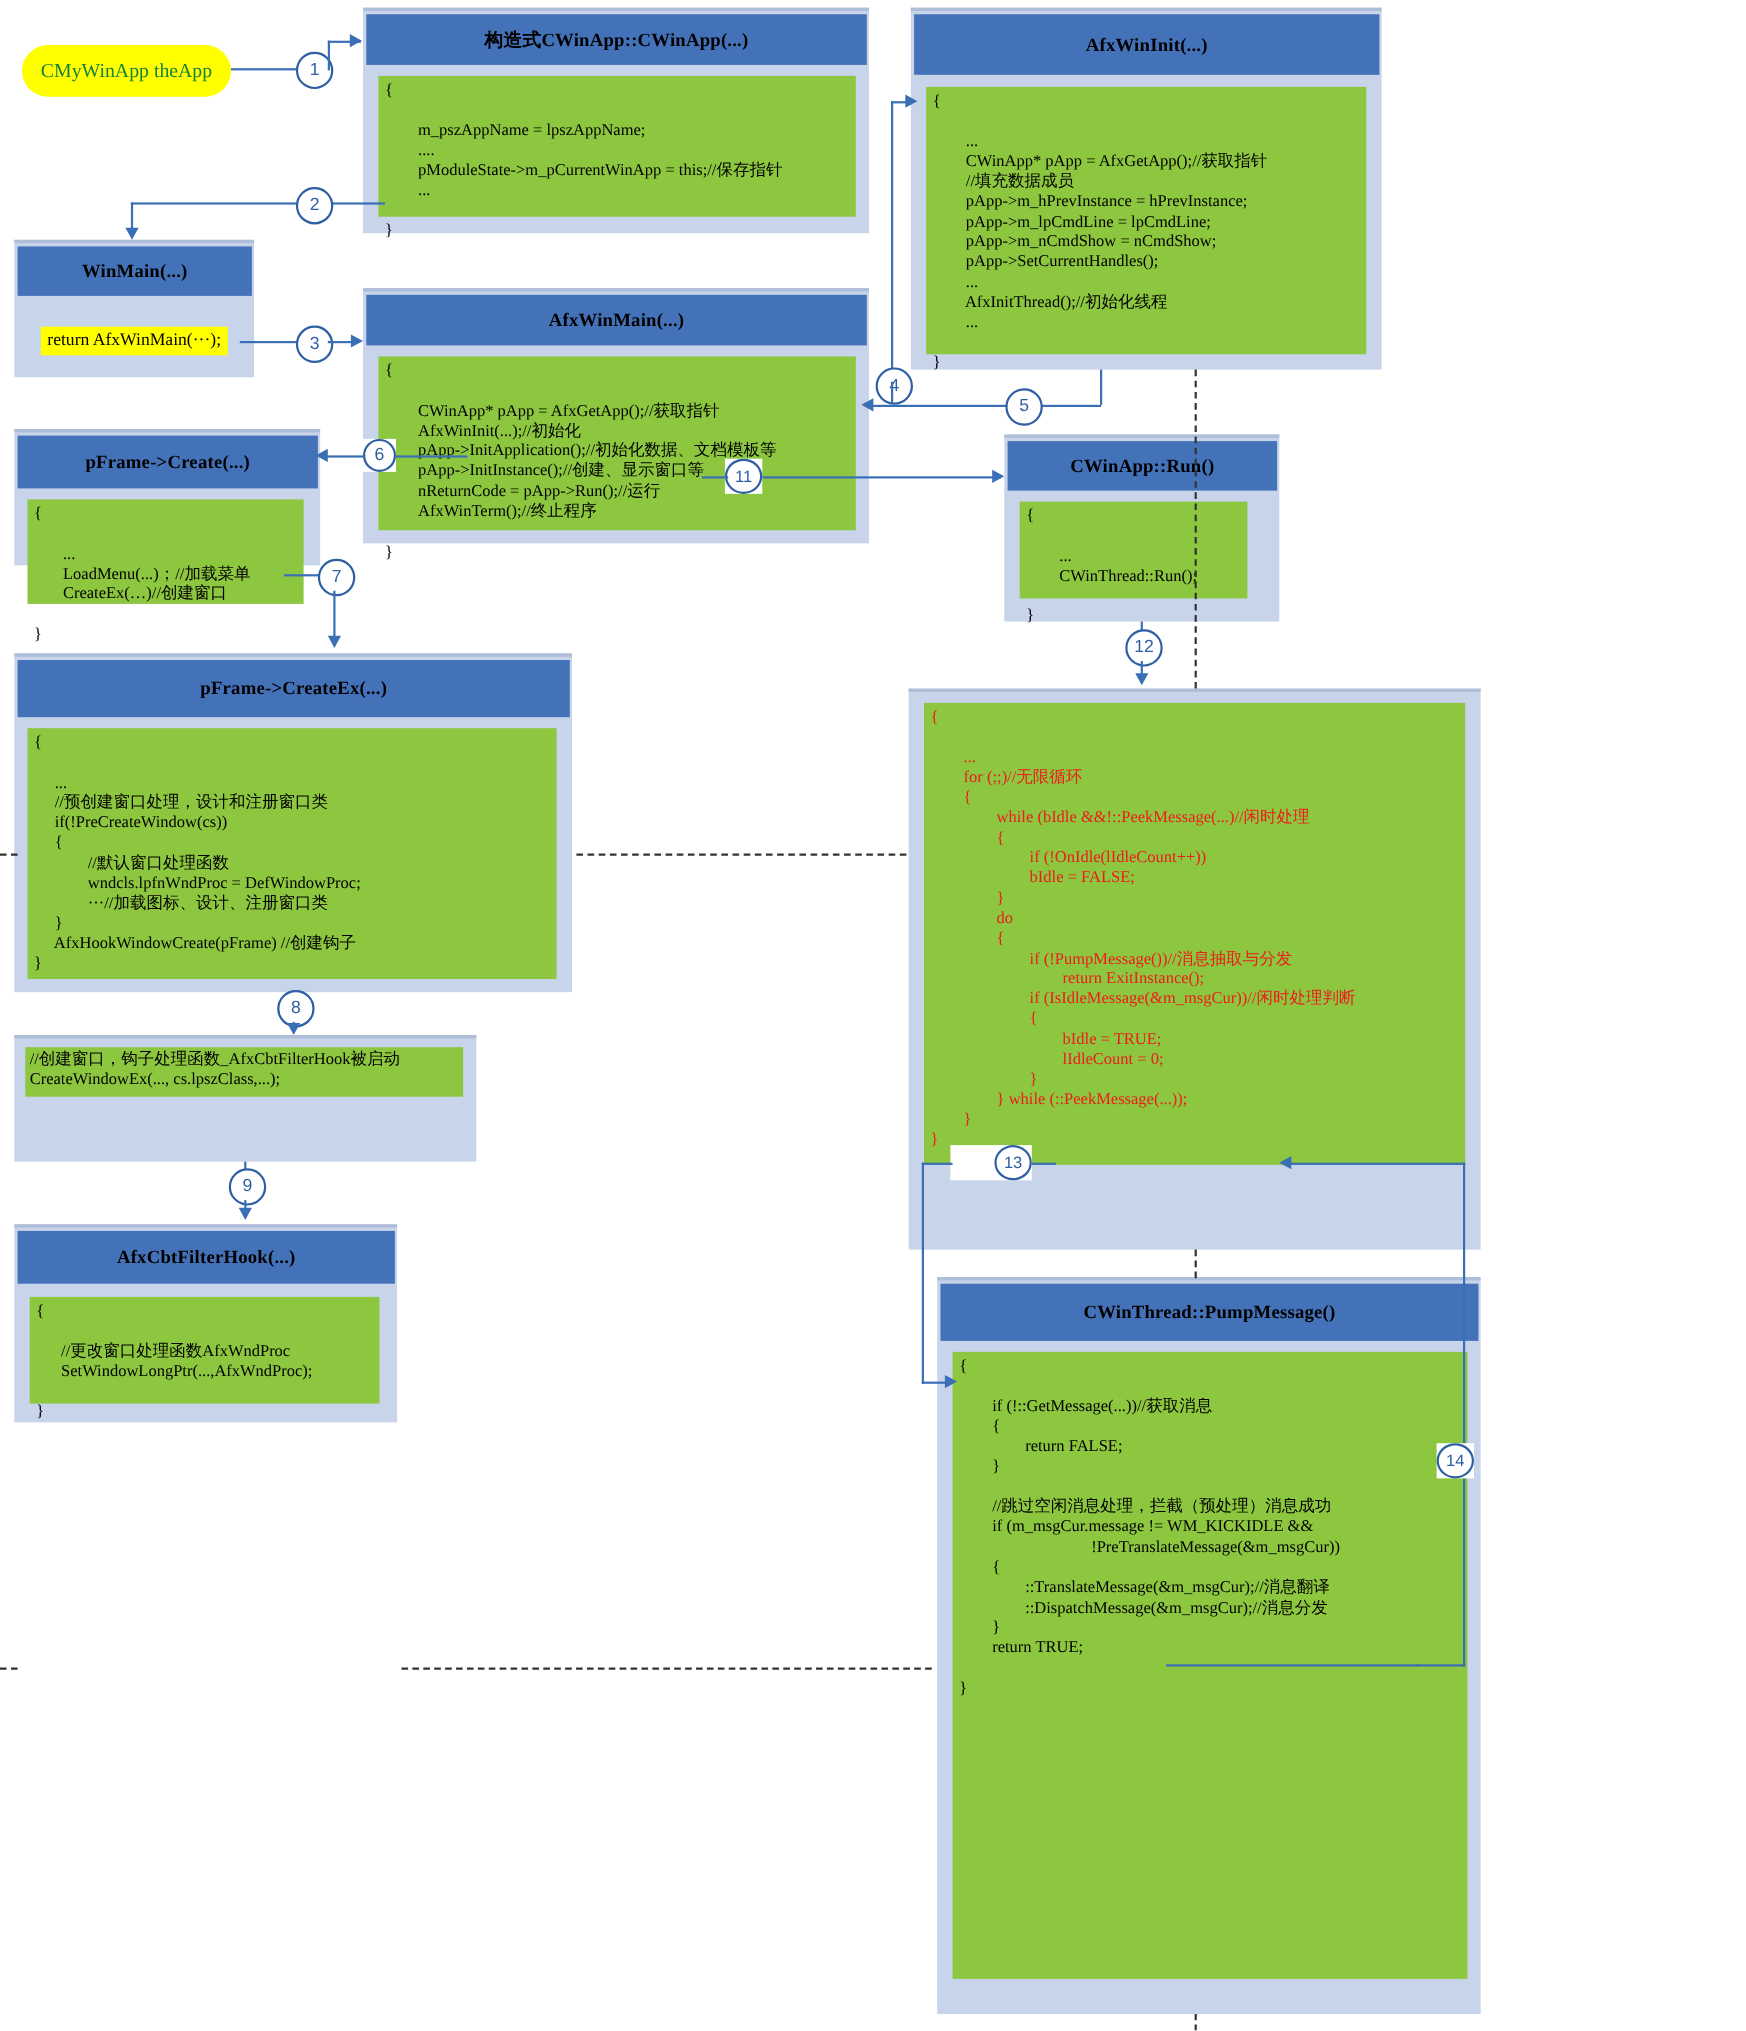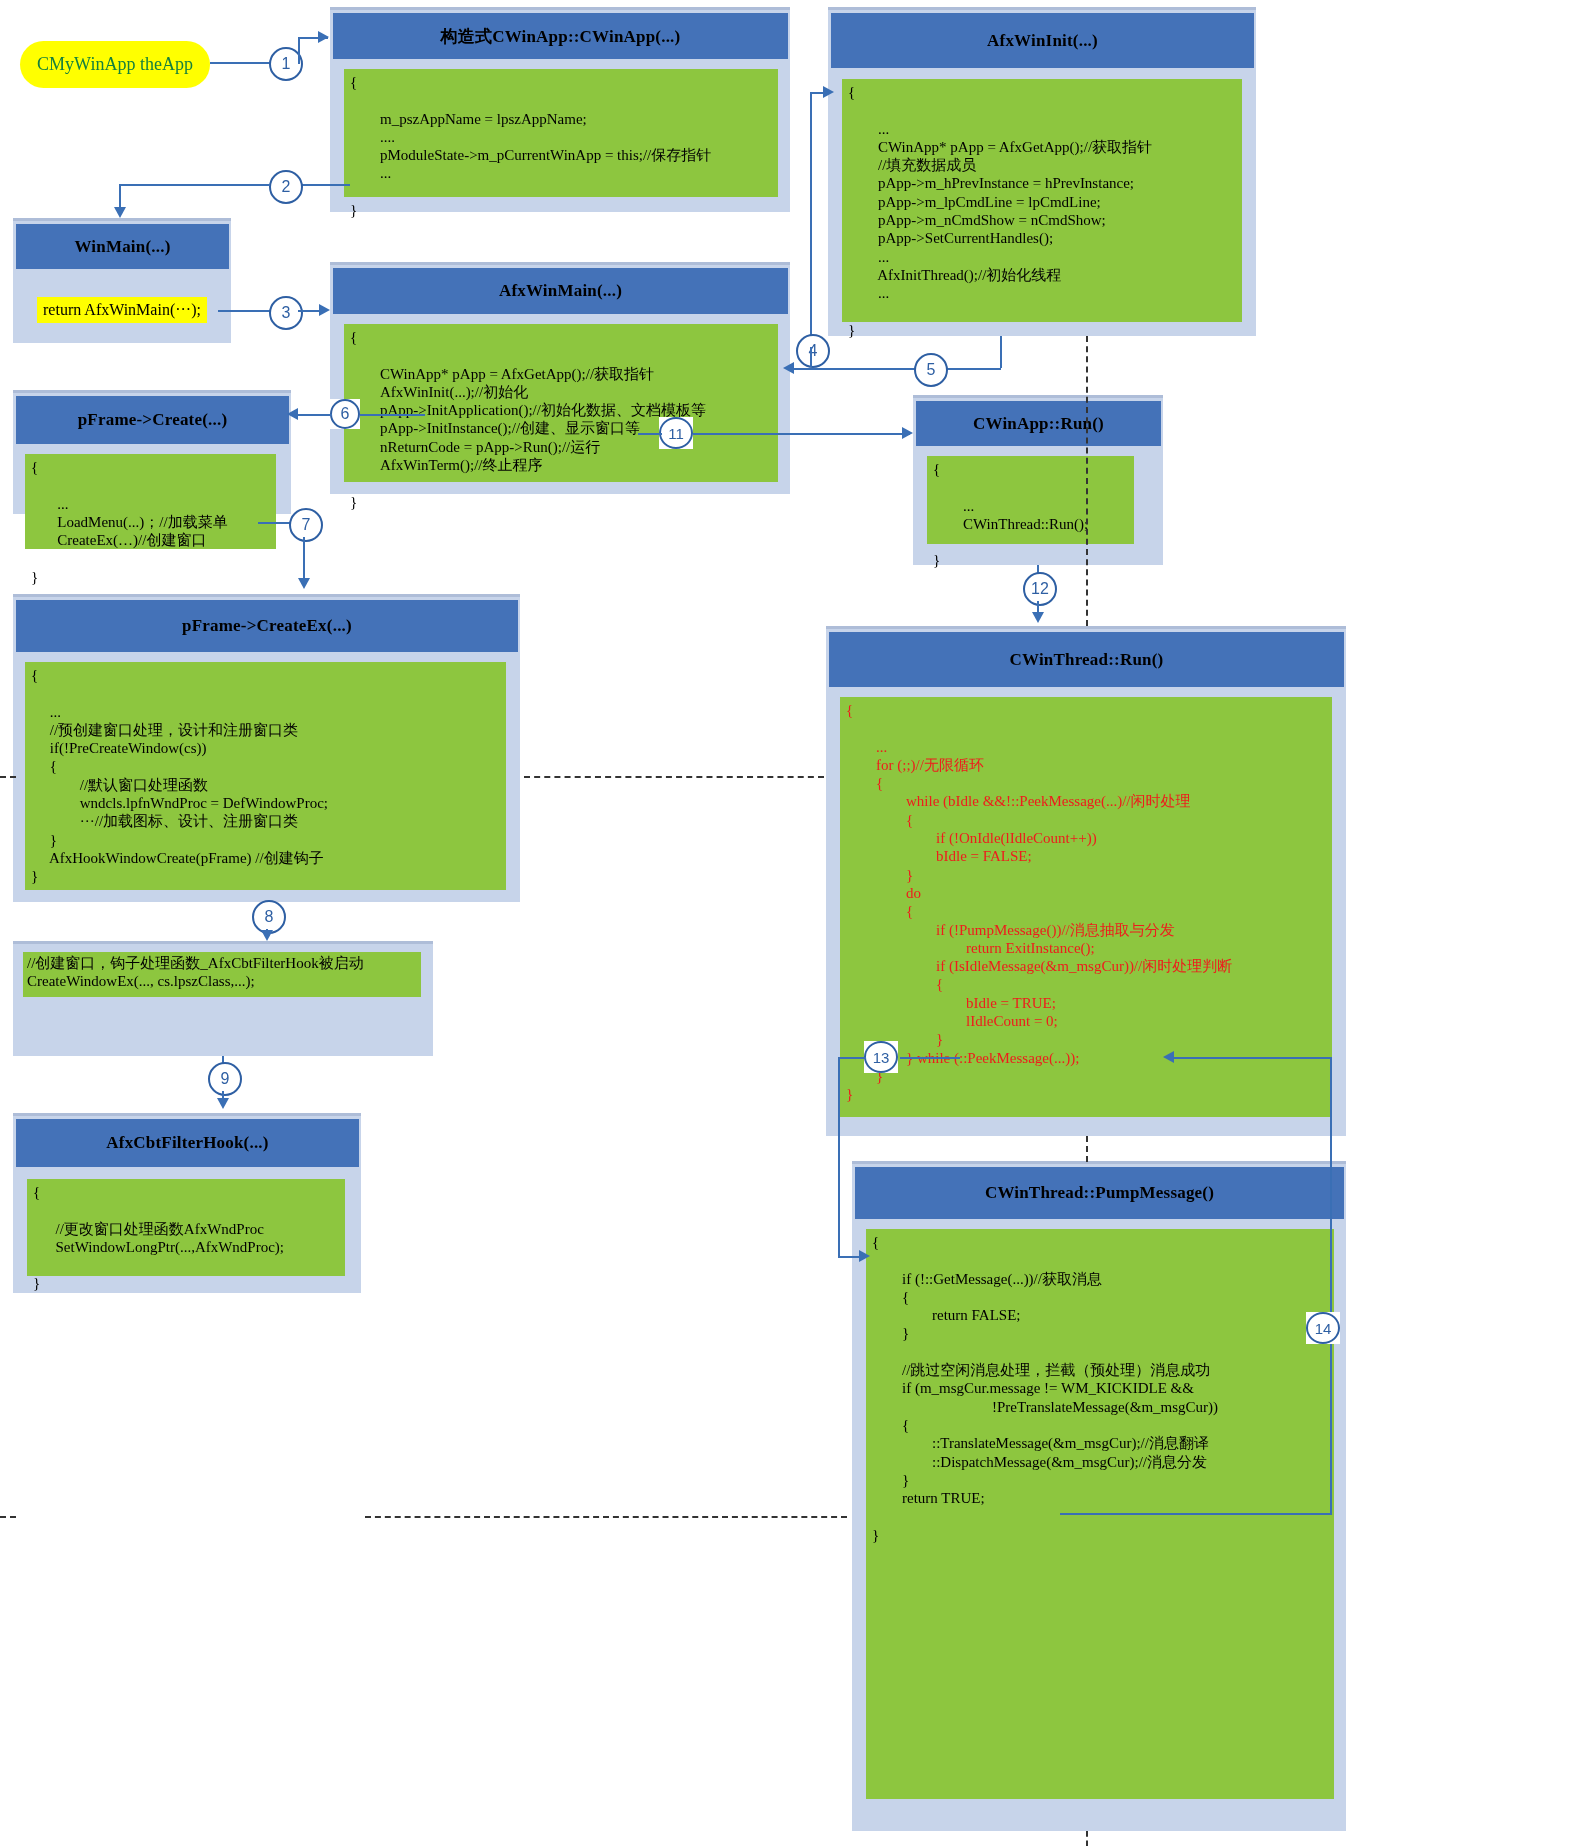--- a/index.html
+++ b/index.html
@@ -166,21 +166,20 @@
       <div class="code" style="width:318px;height:97px;font-size:15px;padding:4px 6px;">{
 
       //更改窗口处理函数AfxWndProc
       SetWindowLongPtr(...,AfxWndProc);
 
 }</div>
     </div>
   </div>
 
   <div class="node" style="left:826px;top:626px;width:520px;height:510px;">
-    <div class="hdr" style="height:55px;font-size:17px;margin:3px 0 0 3px;width:515px;">CWinThread::Run()</div>
     <div class="body" style="padding:10px 12px 12px 14px;">
       <div class="code red" style="width:492px;height:420px;font-size:15px;padding:4px 6px;">{
 
         ...
         for (;;)//无限循环
         {
                 while (bIdle &amp;&amp;!::PeekMessage(...)//闲时处理
                 {
                         if (!OnIdle(lIdleCount++))
                         bIdle = FALSE;
@@ -302,21 +301,21 @@
   <div class="ahead r" style="left:902px;top:427px;"></div>
 
   <div class="ln lnv" style="left:1037px;top:565px;height:8px;"></div>
   <div class="circ" style="left:1023px;top:572px;width:30px;height:30px;font-size:16px;">
     <span>12</span>
   </div>
   <div class="ln lnv" style="left:1037px;top:601px;height:14px;"></div>
   <div class="ahead d" style="left:1032px;top:612px;"></div>
 
   <div class="ln lnh" style="left:900px;top:1057px;width:60px;"></div>
-  <div class="circ sq" style="left:864px;top:1041px;width:34px;height:32px;font-size:15px;">
+  <div class="circ sq" style="left:864px;top:1041px;width:34px;height:32px;font-size:15px;padding-left:40px;">
     <div class="inner">
         <span>13</span>
       </div>
   </div>
   <div class="ln lnh" style="left:838px;top:1057px;width:28px;"></div>
   <div class="ln lnv" style="left:838px;top:1057px;height:201px;"></div>
   <div class="ln lnh" style="left:838px;top:1256px;width:28px;"></div>
   <div class="ahead r" style="left:859px;top:1250px;"></div>
 
   <div class="ln lnh" style="left:1060px;top:1513px;width:230px;"></div>

